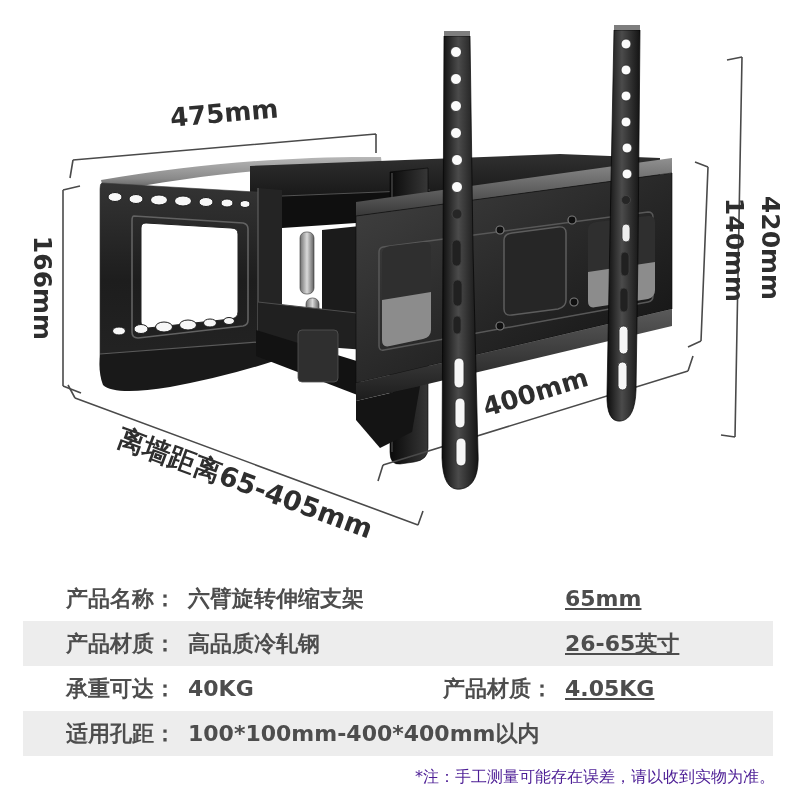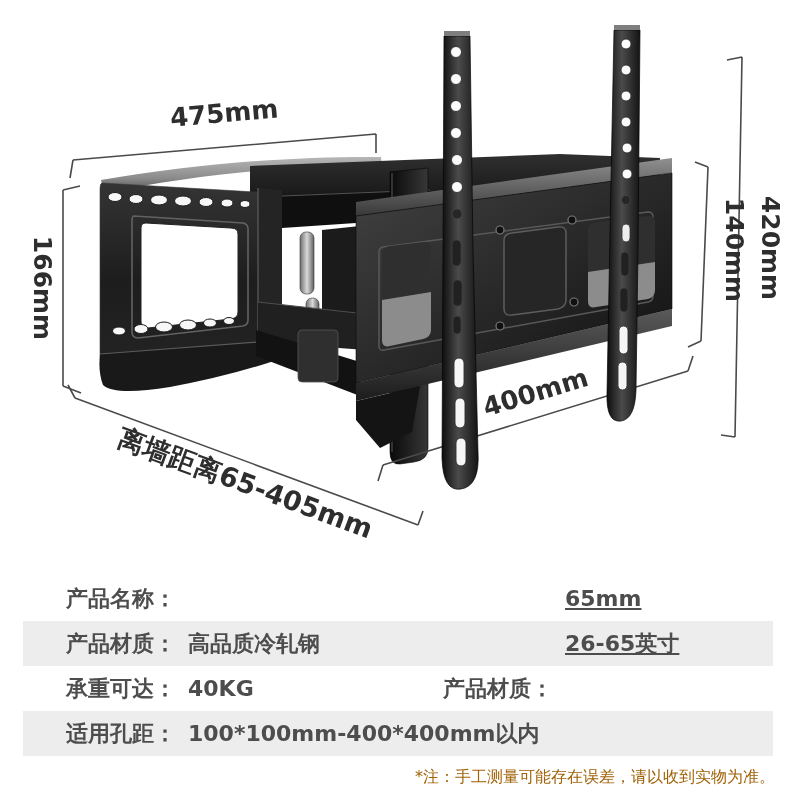--- a/index.html
+++ b/index.html
@@ -17,21 +17,21 @@
   .spec-table{position:absolute;left:0;top:576px;width:800px;}
   .spec-row{position:relative;height:45px;line-height:45px;font-size:22px;font-weight:600;color:#4d4d4d;}
   .spec-row .band{position:absolute;left:23px;top:0;width:750px;height:45px;background:transparent;}
   .spec-row.shaded .band{background:#ededed;}
   .spec-row span{position:absolute;top:0;white-space:nowrap;}
   .l-label{left:66px;}
   .l-value{left:188px;}
   .r-label{left:443px;}
   .r-value{left:565px;text-decoration:underline;}
   .footnote{
-    position:absolute;top:767px;right:25px;font-size:16px;color:#a16207;
+    position:absolute;top:767px;right:25px;font-size:16px;color:#4c1d95;
     font-weight:400;white-space:nowrap;
   }
 </style>
 </head>
 <body>
 
 <div class="stage">
 <svg width="800" height="800" viewBox="0 0 800 800">
   <defs>
     <linearGradient id="gLip" x1="0" y1="0" x2="0" y2="1">
@@ -221,33 +221,35 @@
           <rect x="618" y="362" width="9" height="28" rx="4.5"></rect>
     </g>
   </g>
 </svg>
 </div>
 
 <div class="spec-table">
   <div class="spec-row">
     <div class="band"></div>
     <span class="l-label">产品名称：</span>
+    <span class="l-value">六臂旋转伸缩支架</span>
     <span class="r-value">65mm</span>
   </div>
   <div class="spec-row shaded">
     <div class="band"></div>
     <span class="l-label">产品材质：</span>
     <span class="l-value">高品质冷轧钢</span>
     <span class="r-value">26-65英寸</span>
   </div>
   <div class="spec-row">
     <div class="band"></div>
     <span class="l-label">承重可达：</span>
     <span class="l-value">40KG</span>
     <span class="r-label">产品材质：</span>
+    <span class="r-value">4.05KG</span>
   </div>
   <div class="spec-row shaded">
     <div class="band"></div>
     <span class="l-label">适用孔距：</span>
     <span class="l-value">100*100mm-400*400mm以内</span>
   </div>
 </div>
 
 <div class="footnote">*注：手工测量可能存在误差，请以收到实物为准。</div>
 

